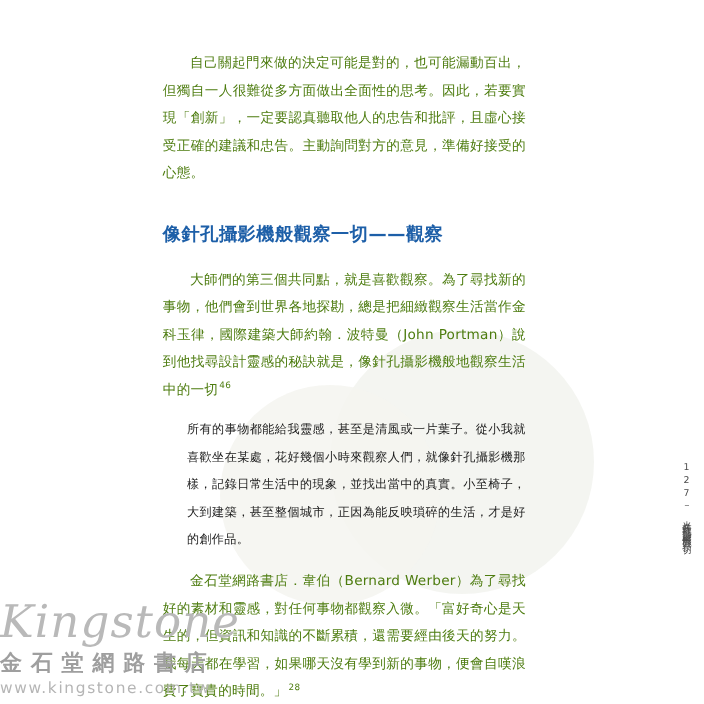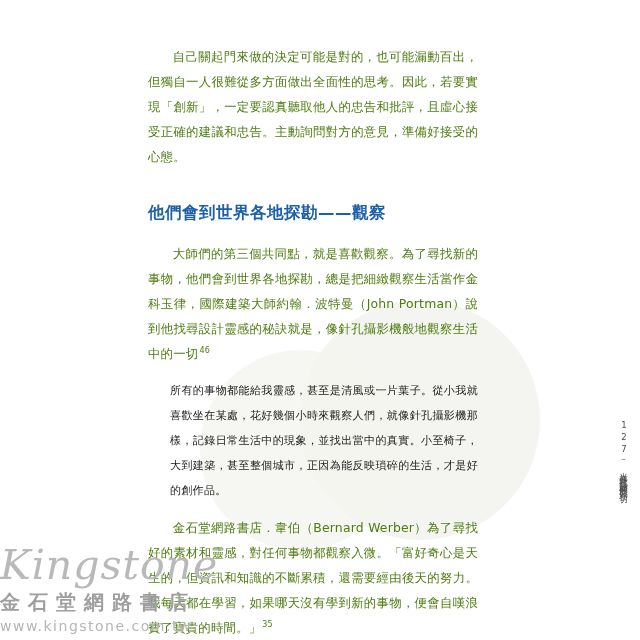--- a/index.html
+++ b/index.html
@@ -133,27 +133,27 @@
 
 <div id="page">
 
   <div class="blob b1"></div>
   <div class="blob b2"></div>
 
   <div class="column">
 
     <p class="body indent">自己關起門來做的決定可能是對的，也可能漏動百出，但獨自一人很難從多方面做出全面性的思考。因此，若要實現「創新」，一定要認真聽取他人的忠告和批評，且虛心接受正確的建議和忠告。主動詢問對方的意見，準備好接受的心態。</p>
 
-    <h2 class="section">他們會到世界各地探勘——觀察</h2>
+    <h2 class="section">像針孔攝影機般觀察一切——觀察</h2>
 
     <p class="body indent"><span>大師們的第三個共同點，就是喜歡觀察。為了尋找新的事物，他們會到世界各地探勘，總是把細緻觀察生活當作金科玉律，國際建築大師約翰．波特曼（John Portman）說到他找尋設計靈感的秘訣就是，像針孔攝影機般地觀察生活中的一切</span><sup class="note">46</sup></p>
 
     <p class="quote">所有的事物都能給我靈感，甚至是清風或一片葉子。從小我就喜歡坐在某處，花好幾個小時來觀察人們，就像針孔攝影機那樣，記錄日常生活中的現象，並找出當中的真實。小至椅子，大到建築，甚至整個城市，正因為能反映瑣碎的生活，才是好的創作品。</p>
 
-    <p class="body indent"><span>金石堂網路書店．韋伯（Bernard Werber）為了尋找好的素材和靈感，對任何事物都觀察入微。「富好奇心是天生的，但資訊和知識的不斷累積，還需要經由後天的努力。我每天都在學習，如果哪天沒有學到新的事物，便會自嘆浪費了寶貴的時間。」</span><sup class="note">35</sup></p>
+    <p class="body indent"><span>金石堂網路書店．韋伯（Bernard Werber）為了尋找好的素材和靈感，對任何事物都觀察入微。「富好奇心是天生的，但資訊和知識的不斷累積，還需要經由後天的努力。我每天都在學習，如果哪天沒有學到新的事物，便會自嘆浪費了寶貴的時間。」</span><sup class="note">28</sup></p>
 
   </div>
 
   <div class="side-vertical">127－光像針孔攝影機般觀察一切</div>
 
   <div class="watermark">
     <div class="wm-title">Kingstone</div>
     <div class="wm-sub">金石堂網路書店</div>
     <div class="wm-url">www.kingstone.com.tw</div>
   </div>

